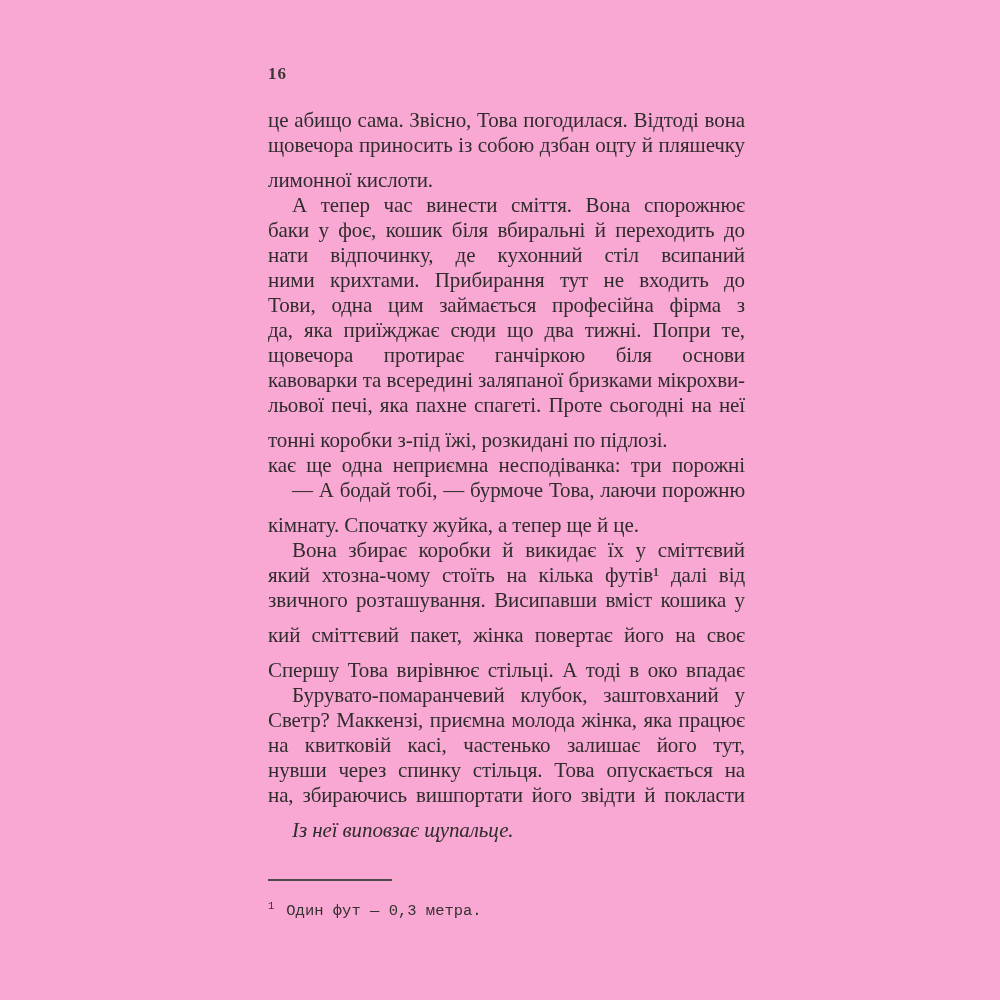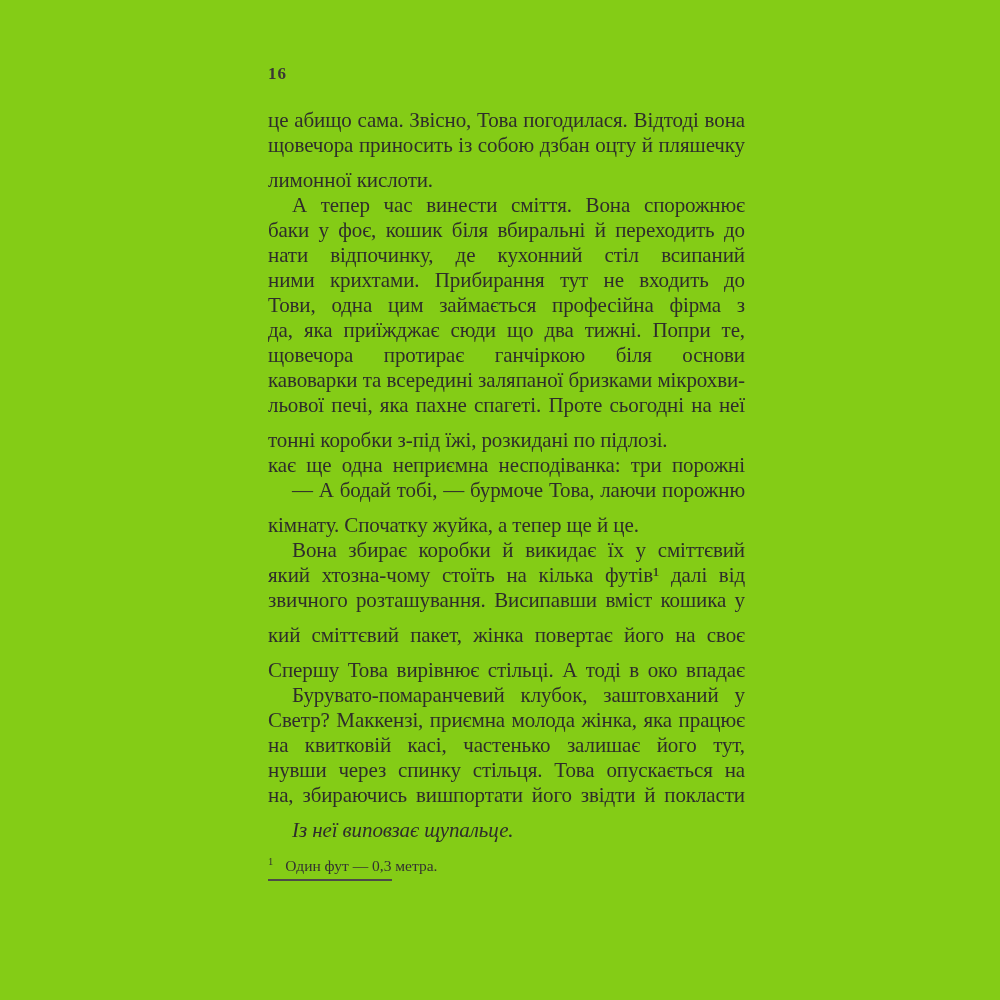--- a/index.html
+++ b/index.html
@@ -4,21 +4,21 @@
 <style>
   html, body {
     margin: 0;
     padding: 0;
     background: #ffffff;
   }
   .page {
     position: relative;
     width: 1000px;
     height: 1000px;
-    background: #84cc16;
+    background: #f9a8d4;
     overflow: hidden;
     font-family: "Liberation Serif", serif;
     color: #2f2d2b;
   }
   .page-number {
     position: absolute;
     left: 268px;
     top: 64px;
     font-size: 17px;
     font-weight: bold;
@@ -54,25 +54,26 @@
     position: absolute;
     left: 268px;
     top: 879px;
     width: 124px;
     height: 0;
     border-top: 2px solid #4d4b48;
   }
   .footnote {
     position: absolute;
     left: 268px;
-    top: 852px;
+    top: 896px;
     width: 477px;
     font-size: 15.5px;
     line-height: 20px;
     color: #343230;
+    font-family: Liberation Mono, monospace;
   }
   .footnote .marker {
     font-size: 10.5px;
     vertical-align: super;
     margin-right: 12px;
   }
 </style>
 </head>
 <body>
 

